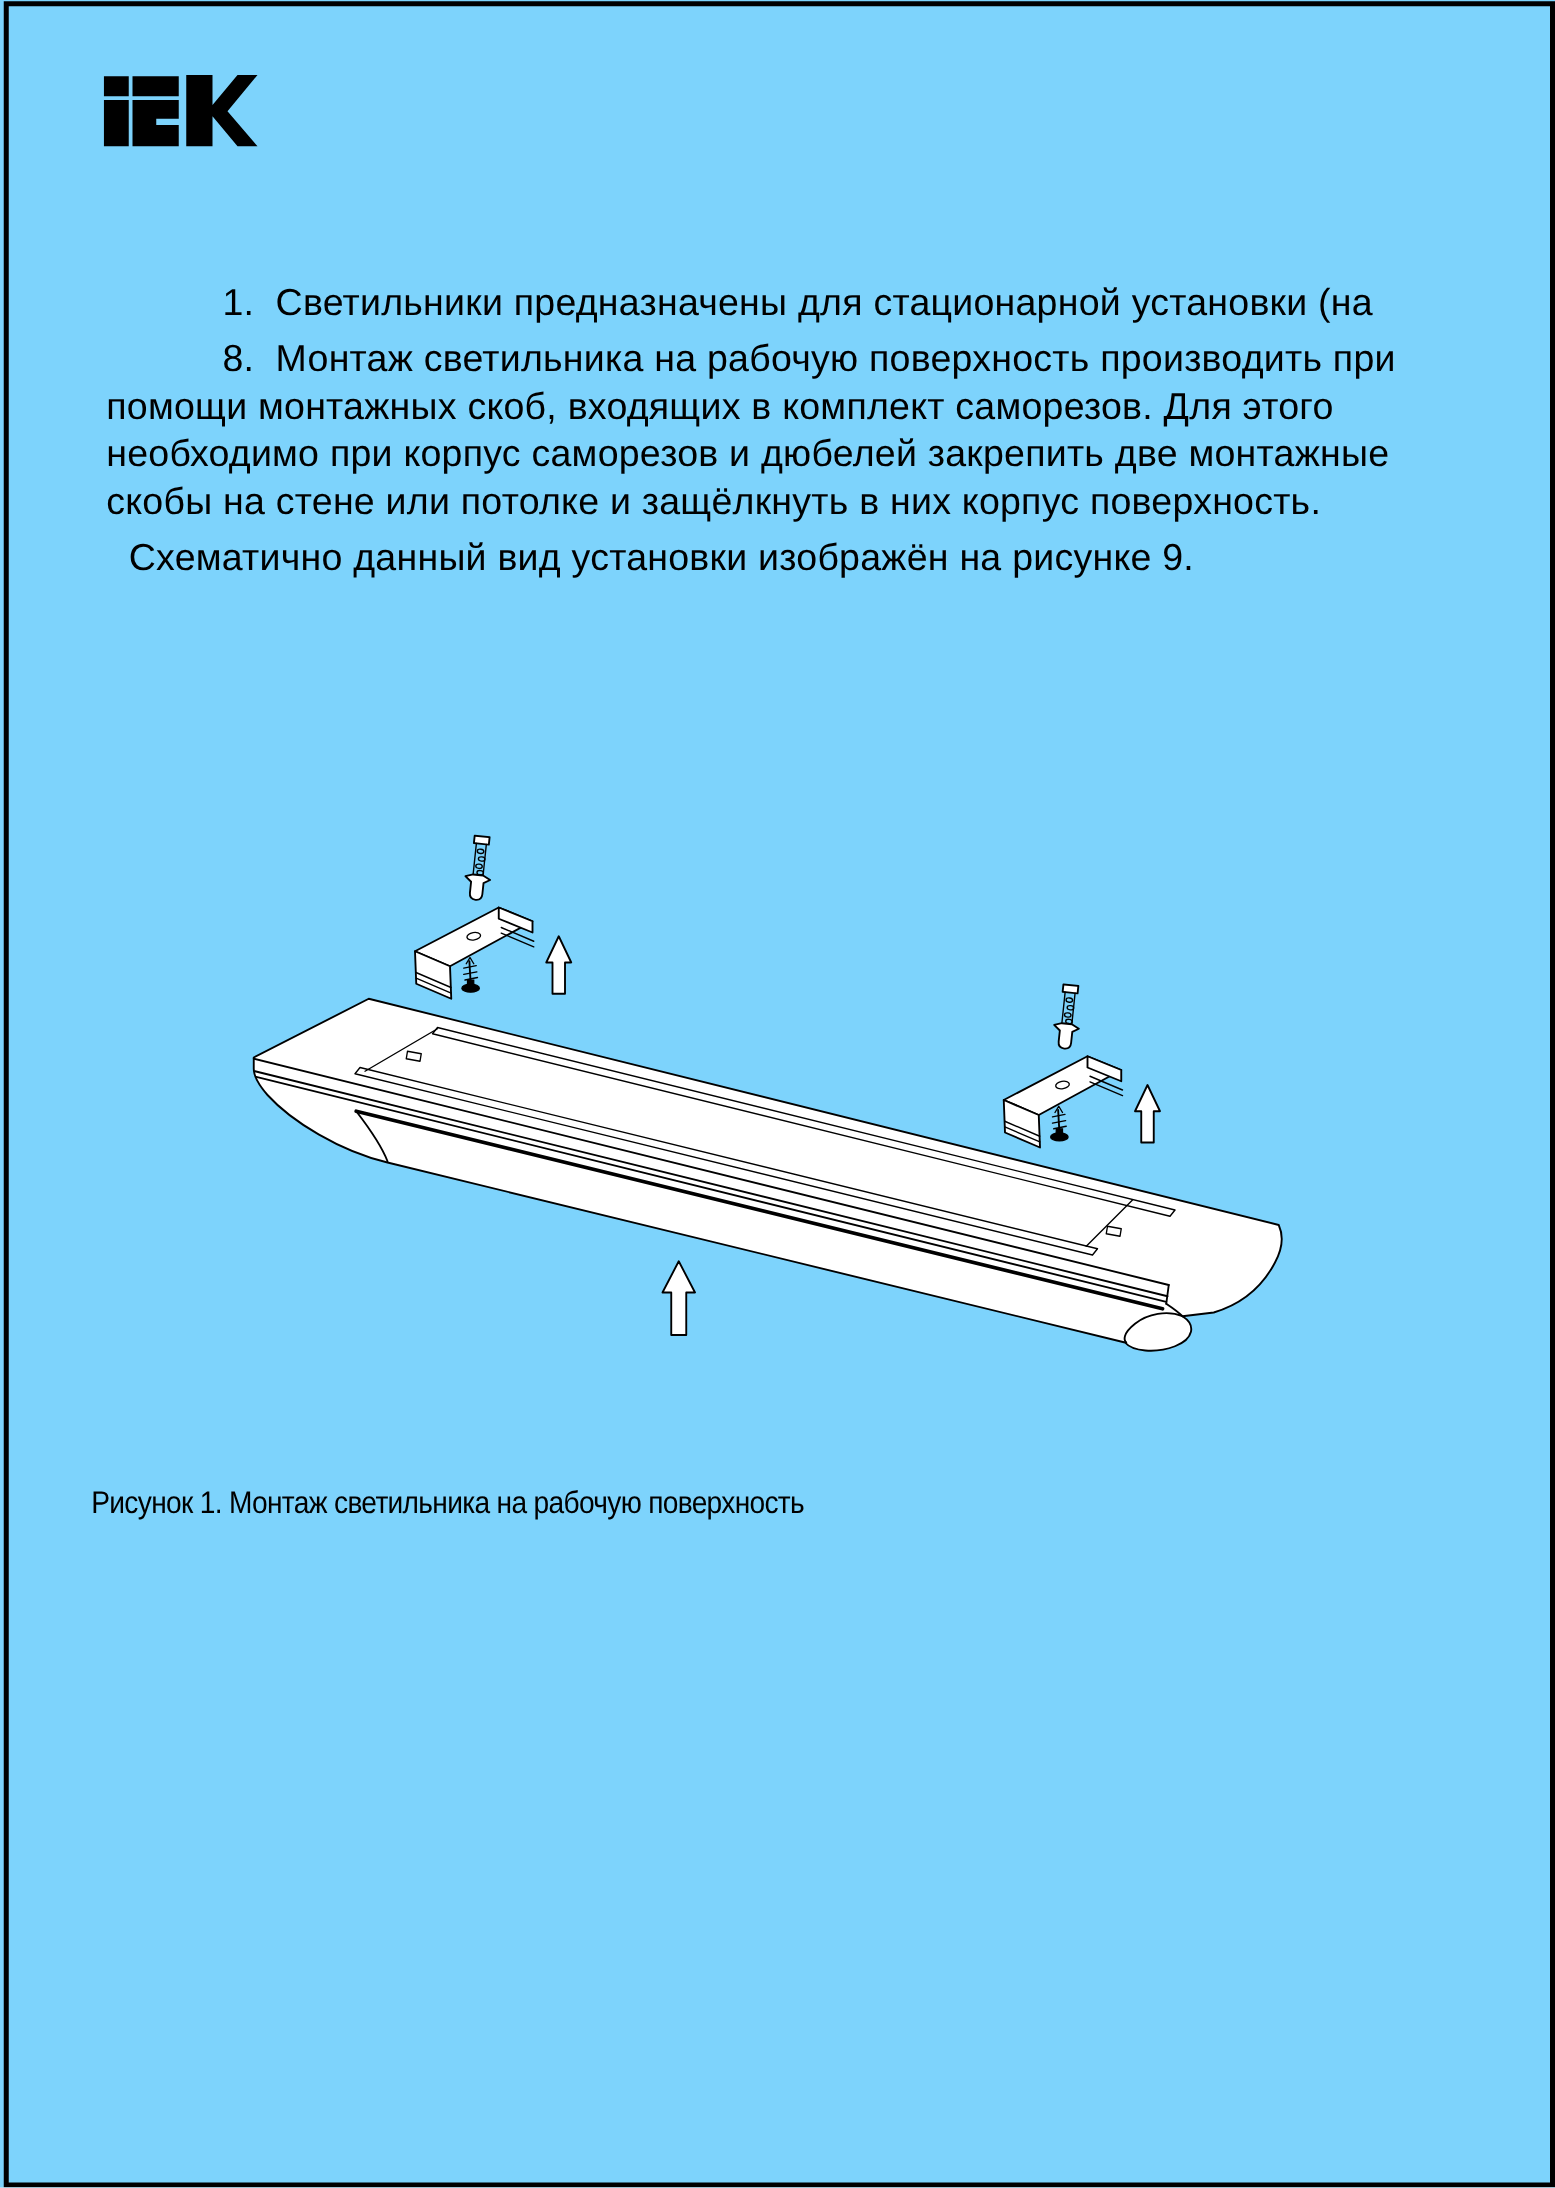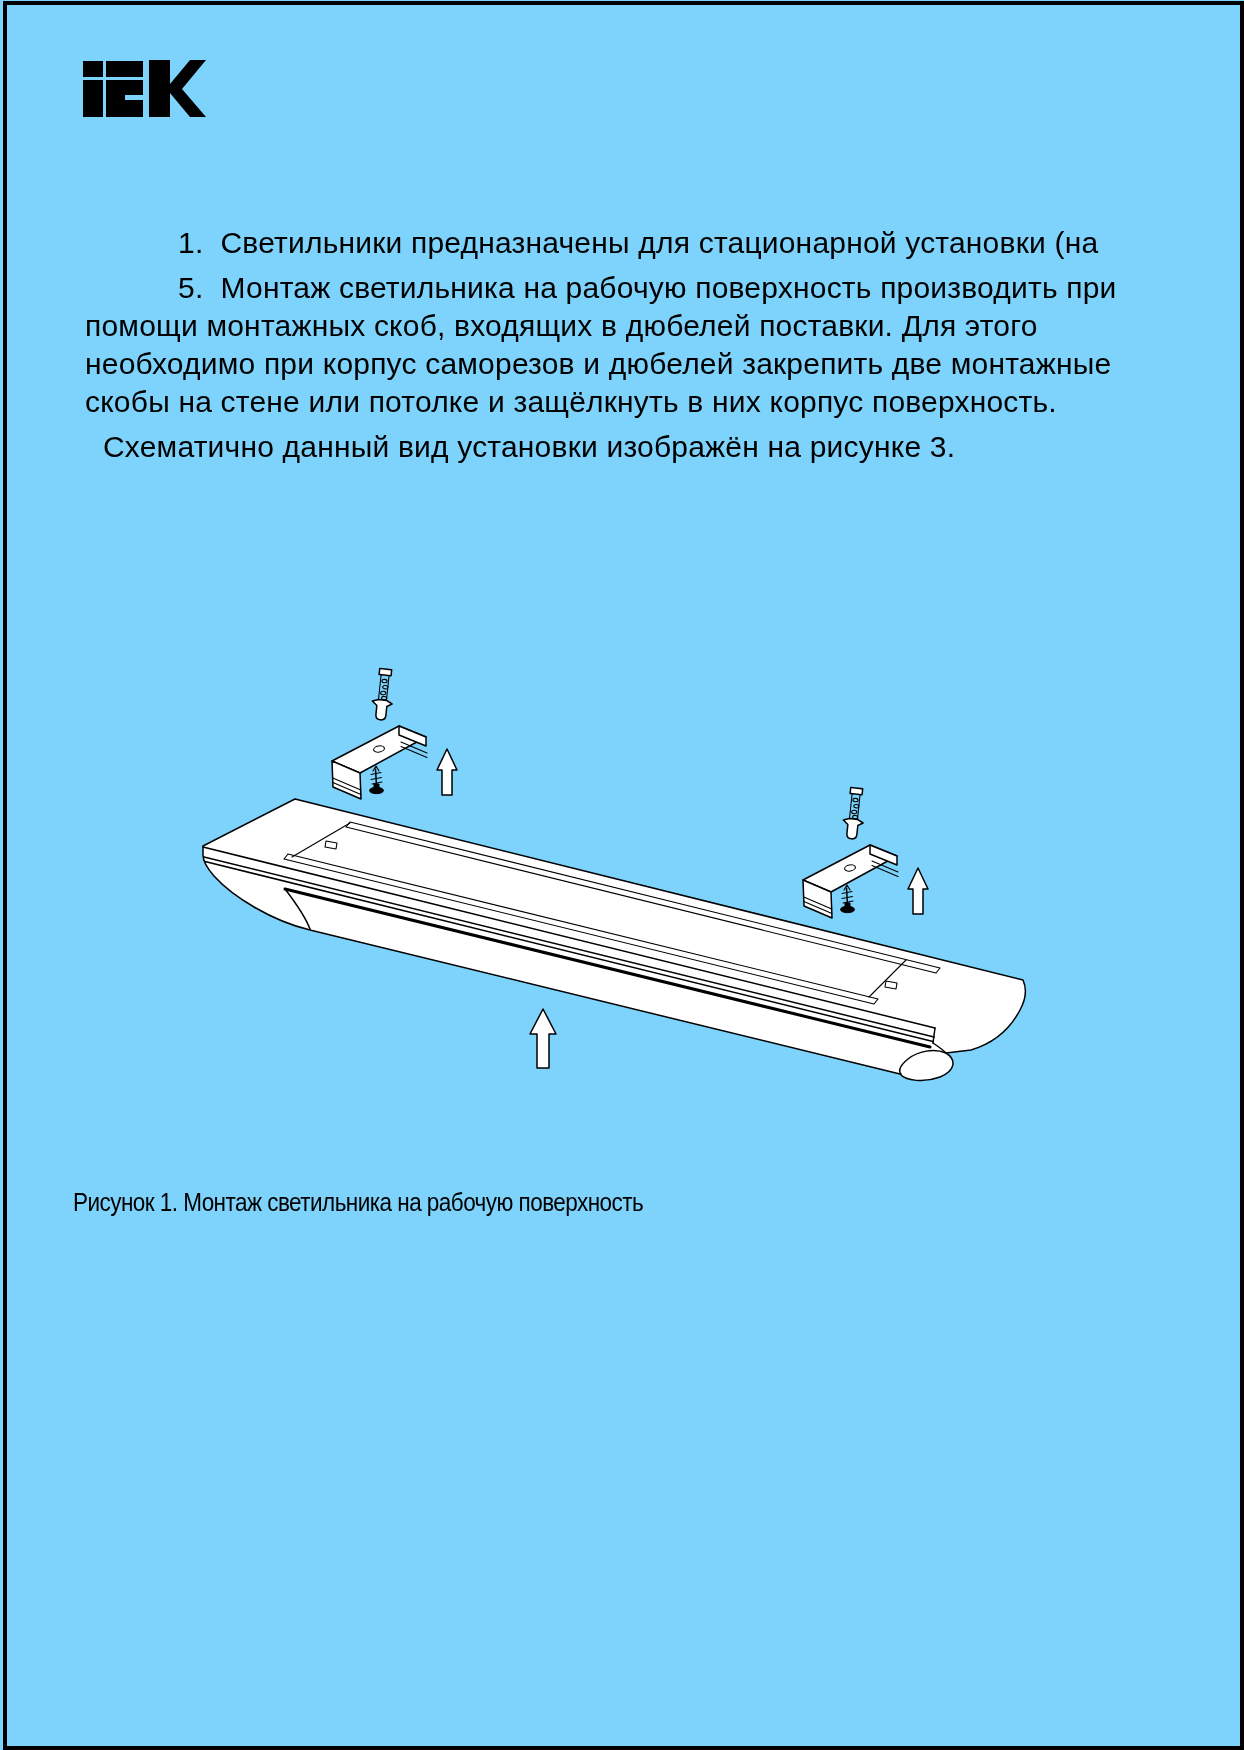--- a/index.html
+++ b/index.html
@@ -45,27 +45,27 @@
       <path d="M106,61 h37 v16 h-37 z M106,80 h37 v15 h-18 v5 h18 v17 h-37 z"></path>
       <path d="M149,60 h21 v24 l20,-24 h16 l-24,29 24,28 h-16 l-20,-24 v24 h-21 z"></path>
     </g>
   </svg>
 
   <div class="body-text">
     <p class="para numbered">
       <span class="line">1.  Светильники предназначены для стационарной установки (на</span>
     </p>
     <p class="para numbered">
-      <span class="line">5.  Монтаж светильника на рабочую поверхность производить при</span>
-      <span class="line">помощи монтажных скоб, входящих в дюбелей поставки. Для этого</span>
+      <span class="line">8.  Монтаж светильника на рабочую поверхность производить при</span>
+      <span class="line">помощи монтажных скоб, входящих в комплект саморезов. Для этого</span>
       <span class="line">необходимо при корпус саморезов и дюбелей закрепить две монтажные</span>
       <span class="line">скобы на стене или потолке и защёлкнуть в них корпус поверхность.</span>
     </p>
     <p class="para cite">
-      <span class="line">Схематично данный вид установки изображён на рисунке 3.</span>
+      <span class="line">Схематично данный вид установки изображён на рисунке 9.</span>
     </p>
   </div>
 
   <svg class="figure-svg" viewBox="0 0 1244 1750">
 
     <defs>
       <g id="mount-assembly">
 
         <g transform="rotate(6 383 695)">
           <path class="lnf" d="M377,669 h12 v6 h-12 z"></path>

